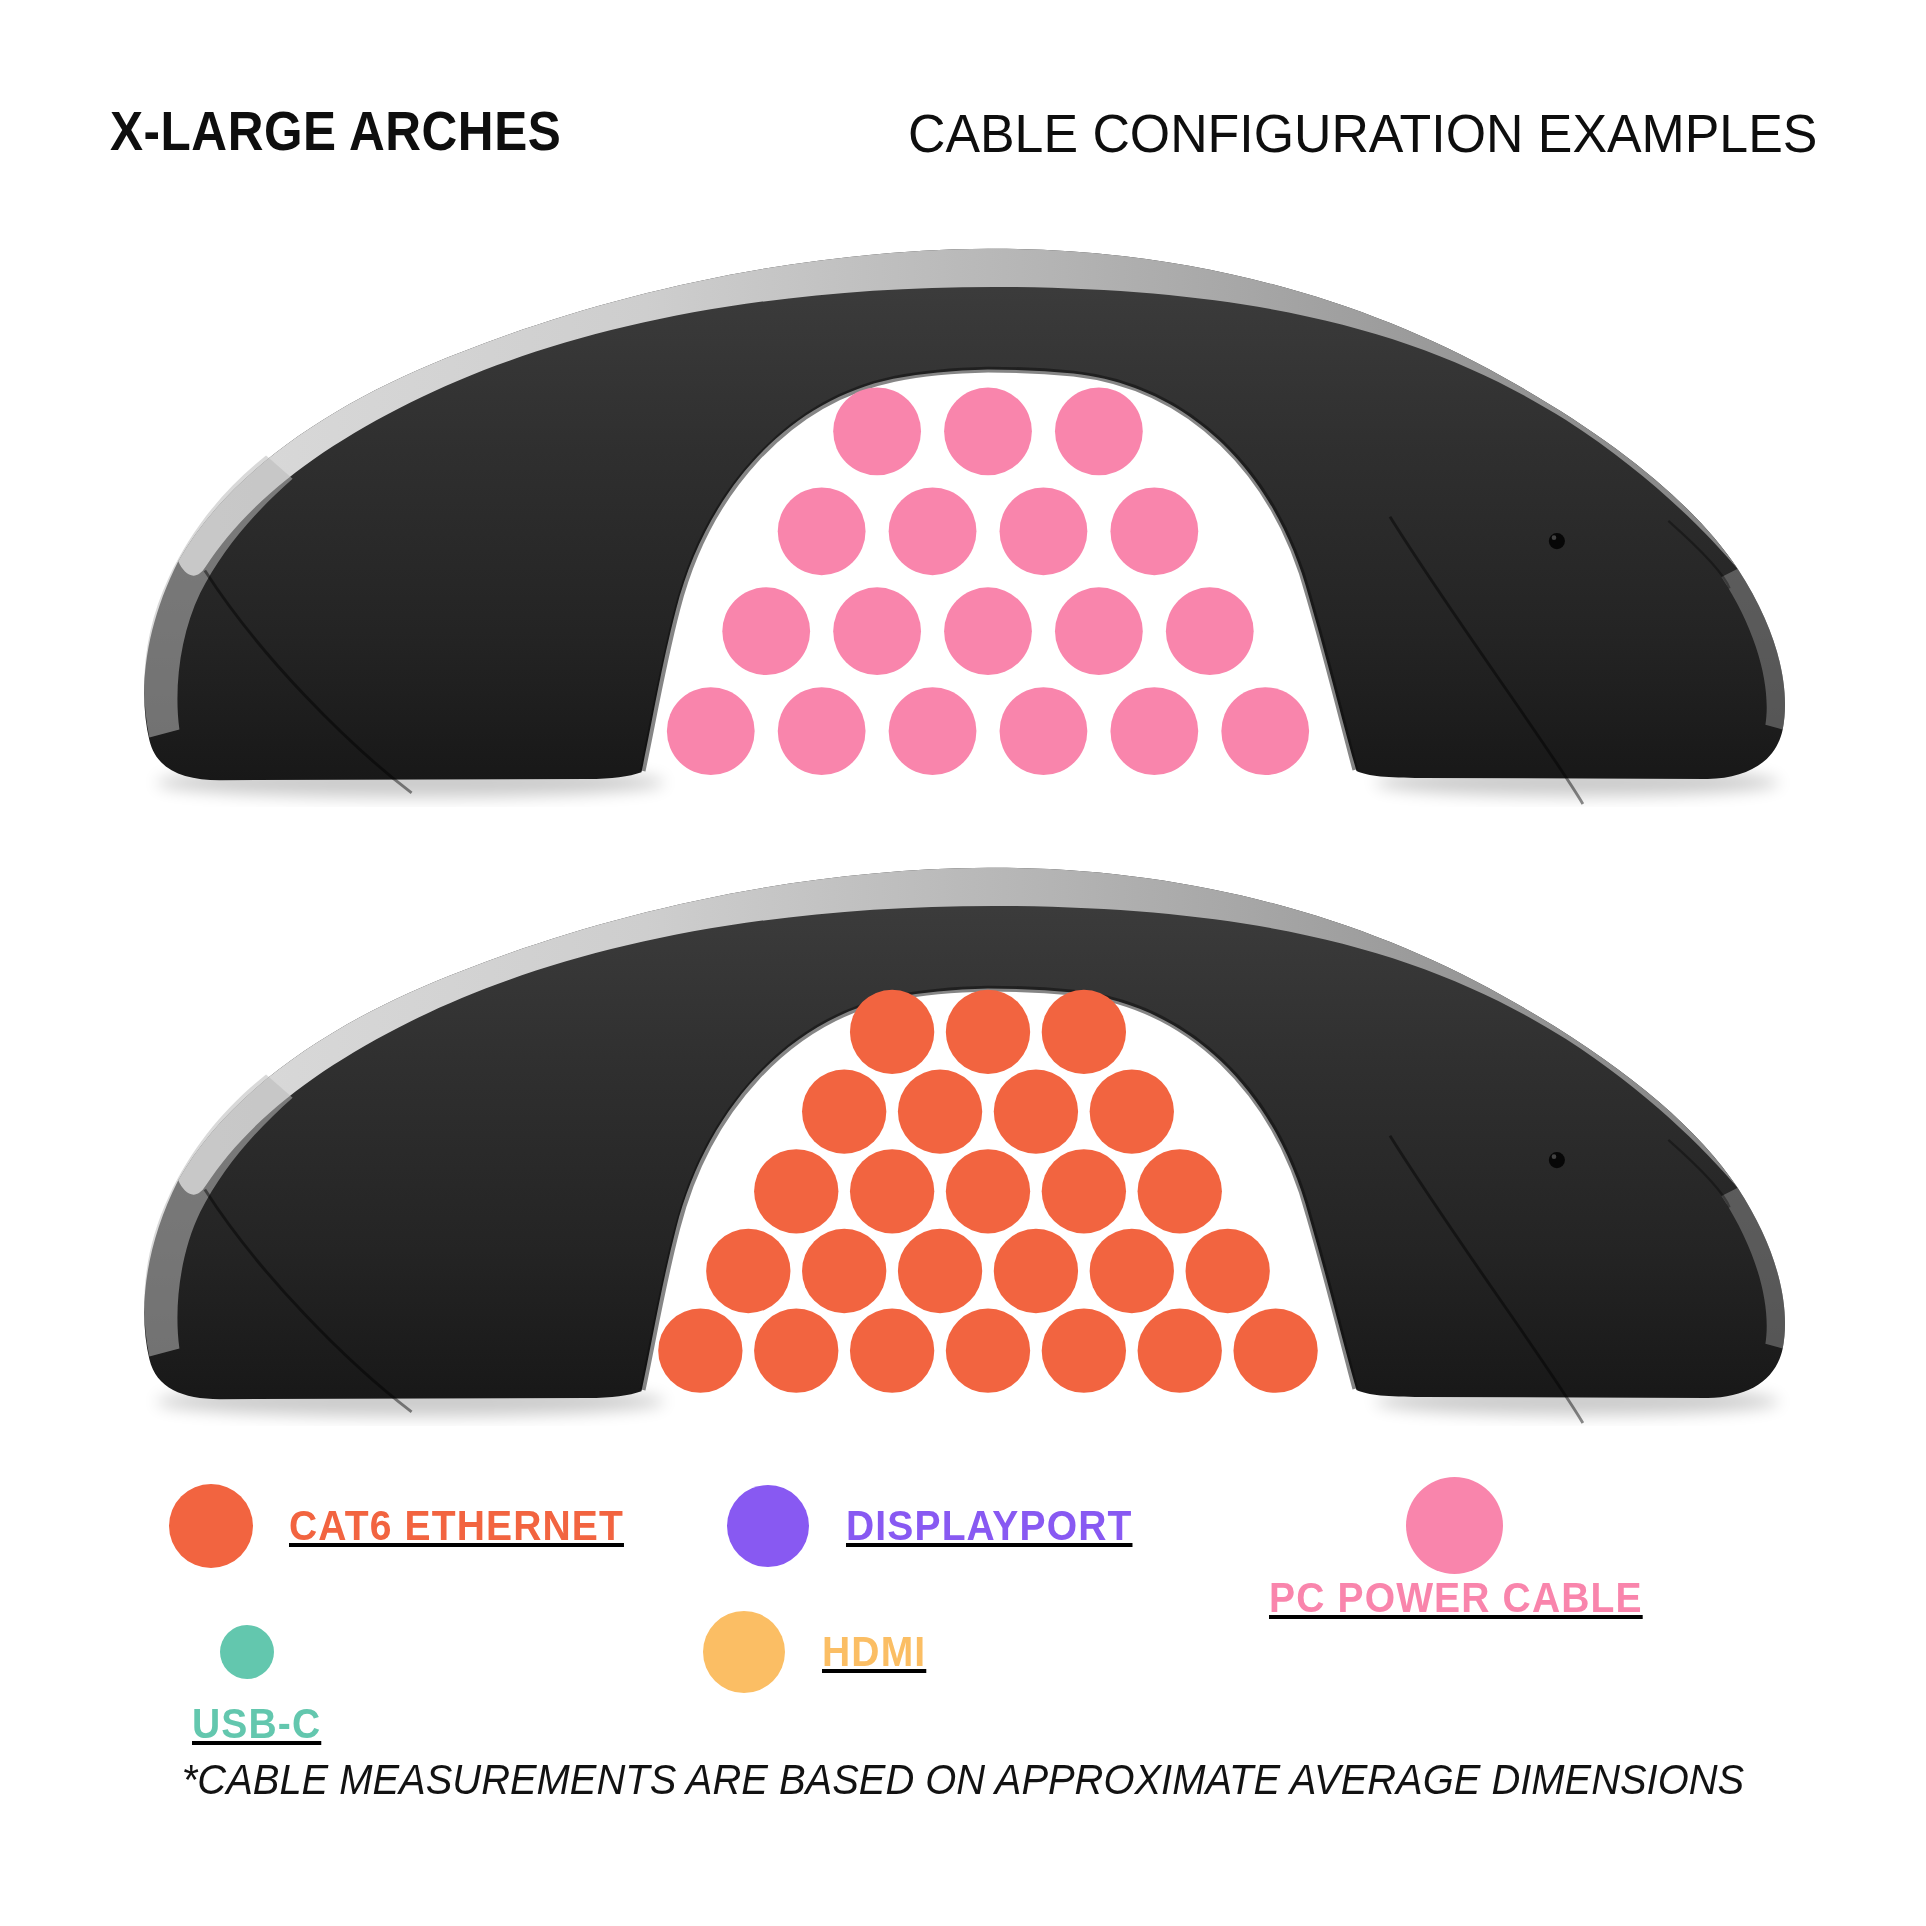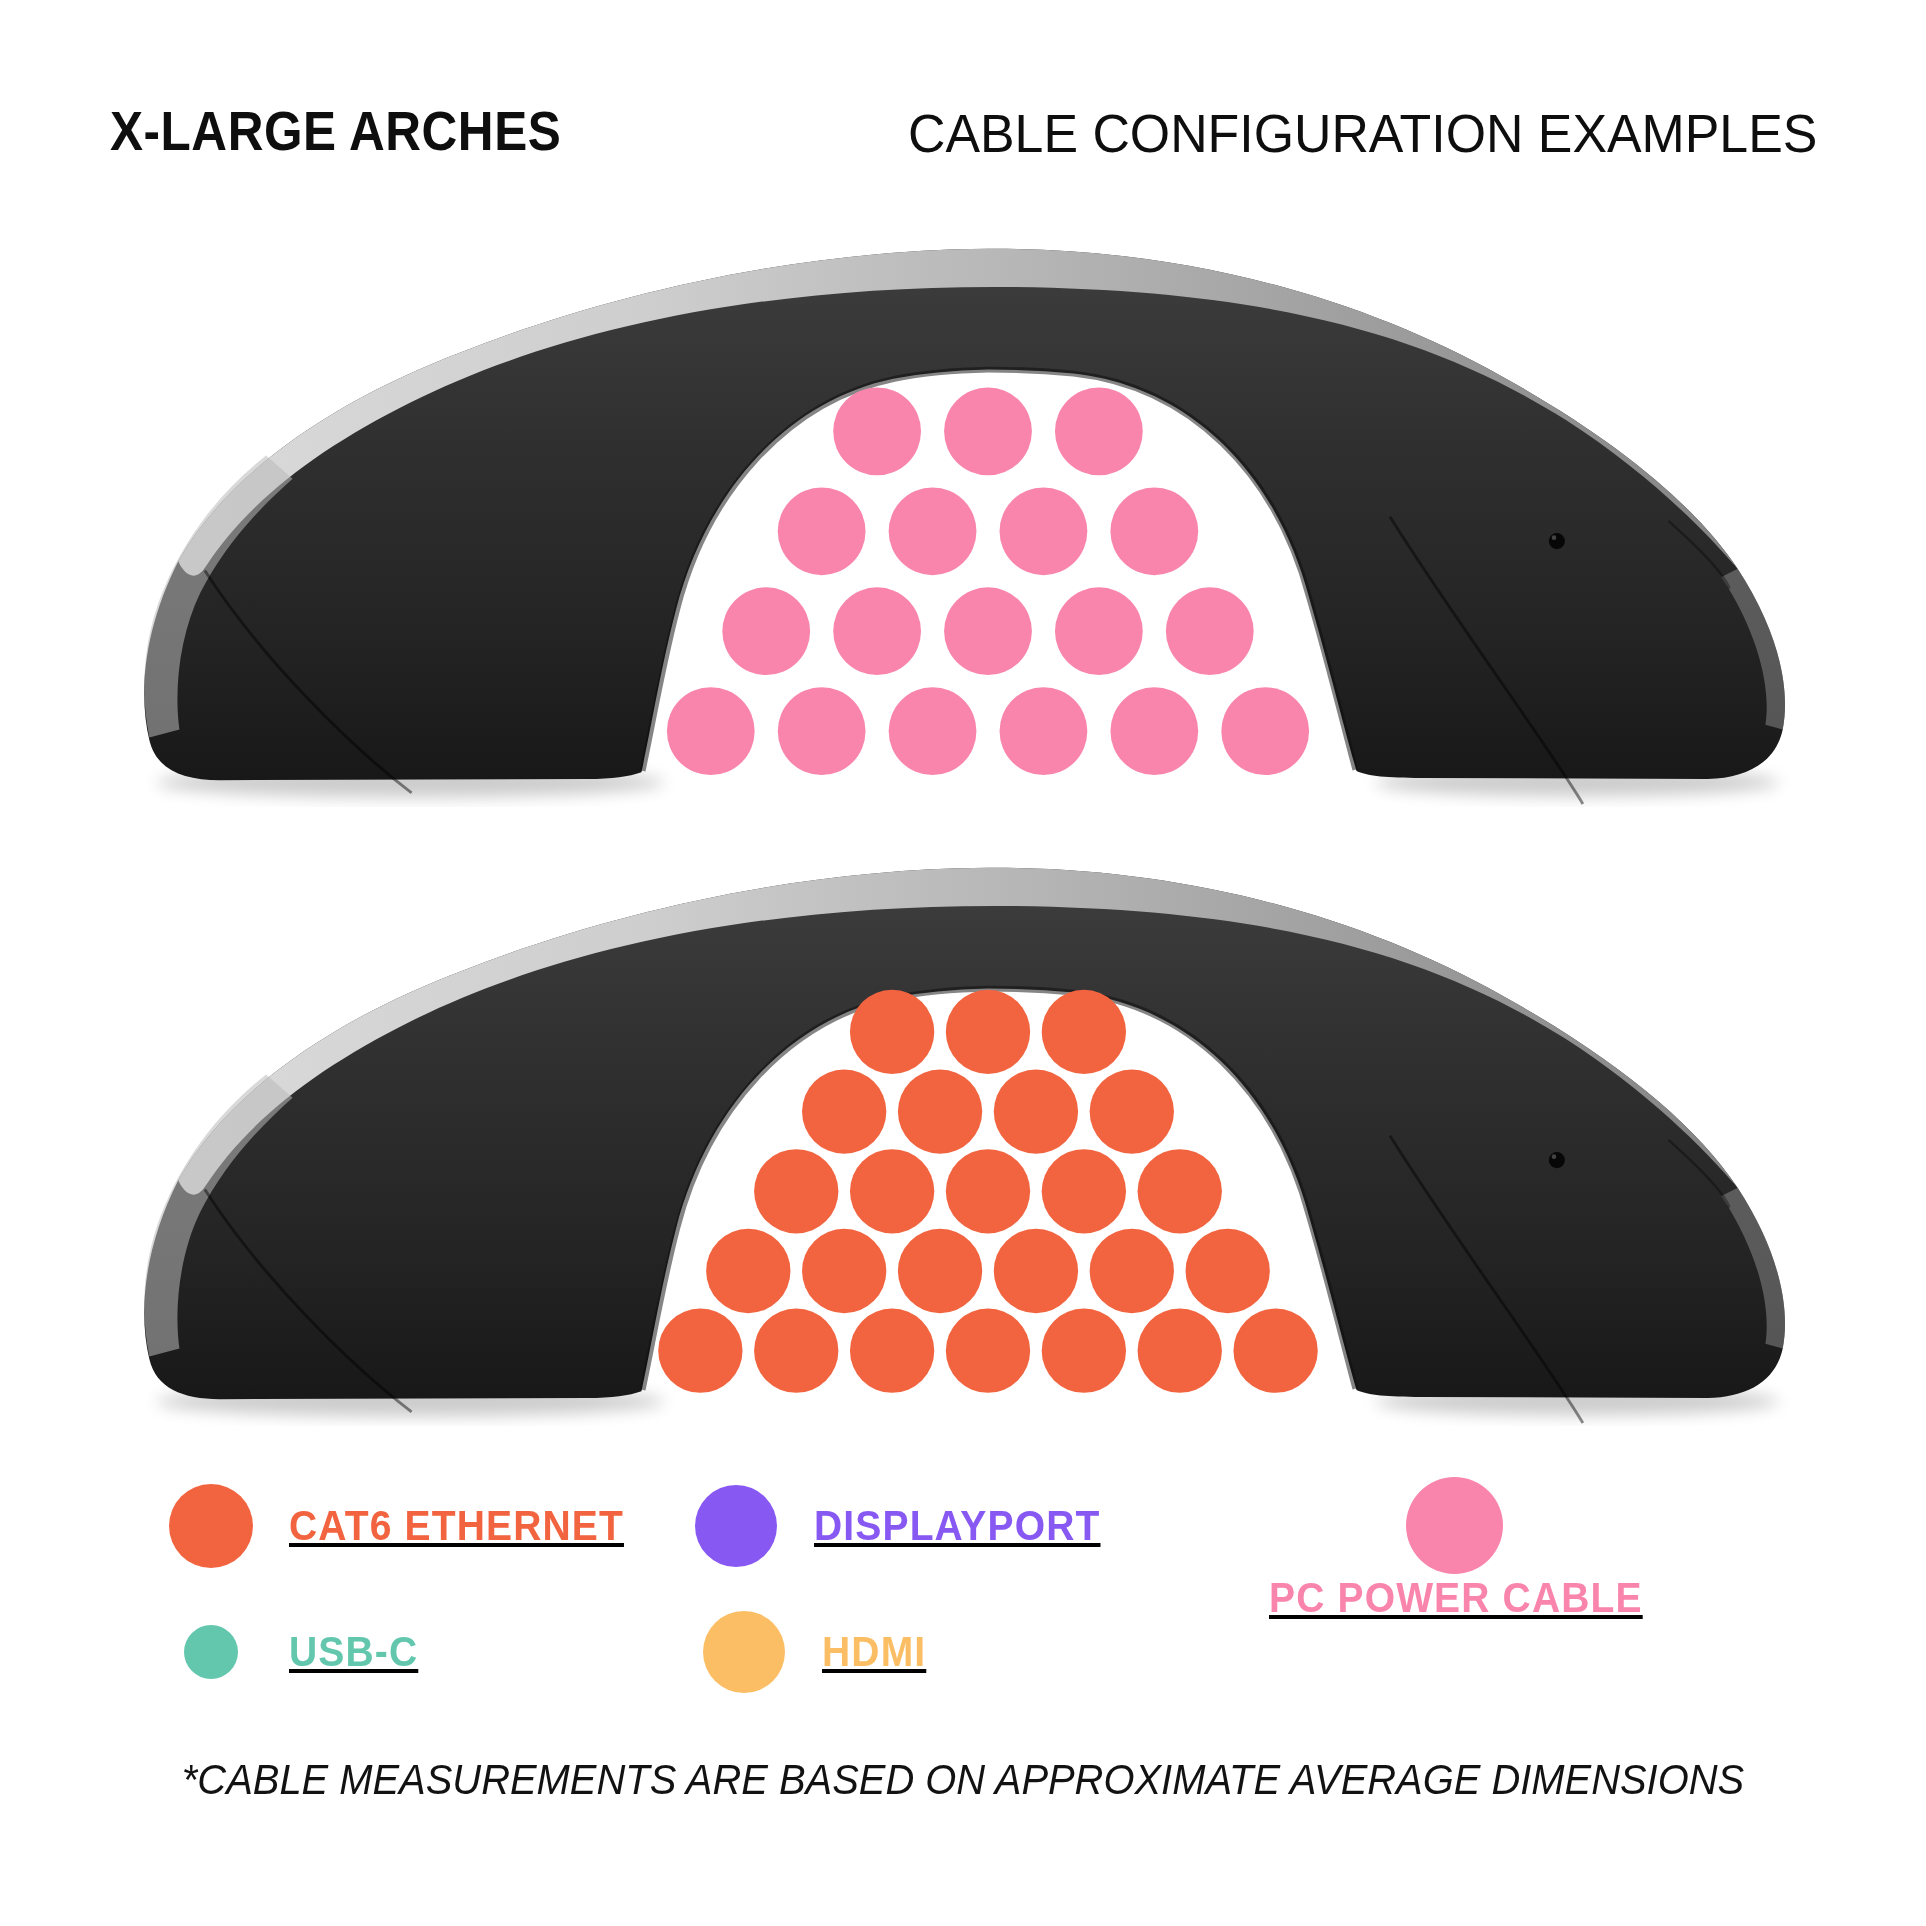--- a/index.html
+++ b/index.html
@@ -26,23 +26,23 @@
   .dot-slot{
     width:97px; height:97px; display:flex; align-items:center; justify-content:center;
     flex:0 0 auto;
   }
   .legend-dot{border-radius:50%;}
   .legend-label{
     margin-left:30px; font-size:42px; font-weight:700; letter-spacing:1.2px;
     white-space:nowrap; transform:scaleX(.93); transform-origin:left center;
   }
   #li-0{left:162px; top:1477px;}
-  #li-1{left:687px; top:1477px;}
+  #li-1{left:719px; top:1477px;}
   #li-2{left:1239px; top:1477px;flex-direction:column;}
-  #li-3{left:162px; top:1603px;}
+  #li-3{left:162px; top:1603px;flex-direction:column;}
   #li-4{left:695px; top:1603px;}
   .footnote{
     position:absolute; left:0px; top:1756px; width:1926px; text-align:center;
     font-size:42px; font-style:italic; font-weight:500; color:#121212;
     transform:scaleX(.95); transform-origin:center top; white-space:nowrap;
   }
 </style>
 </head>
 <body>
 

